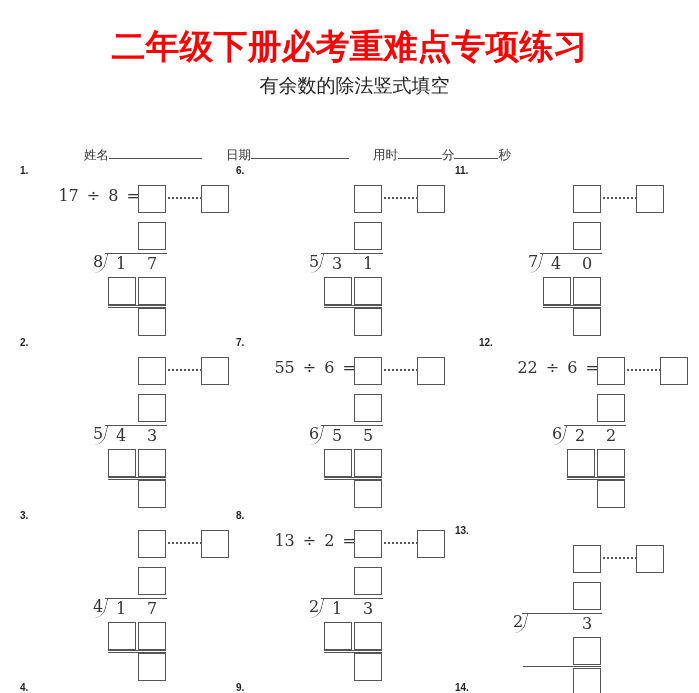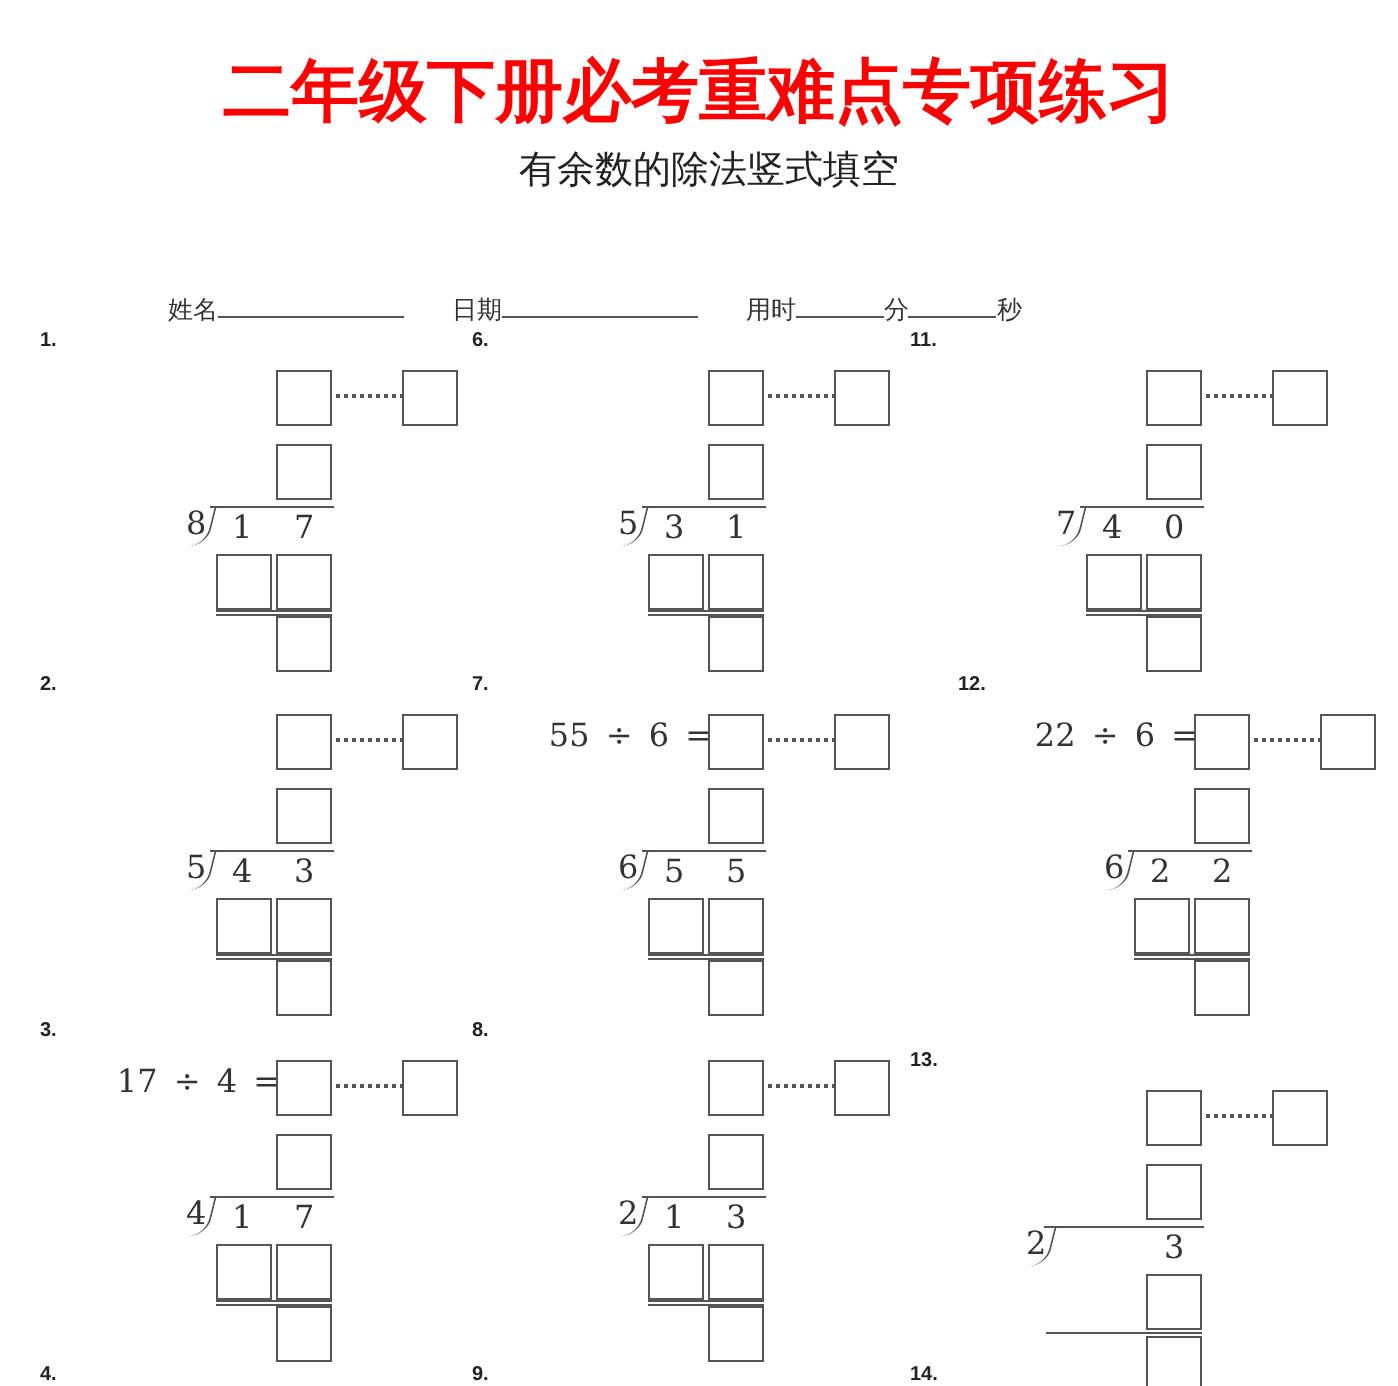--- a/index.html
+++ b/index.html
@@ -28,20 +28,21 @@
   <span>姓名</span><span class="blank" style="width:93px"></span>
   <span style="width:16px"></span>
   <span>日期</span><span class="blank" style="width:98px"></span>
   <span style="width:16px"></span>
   <span>用时</span><span class="blank" style="width:44px"></span><span>分</span><span class="blank" style="width:44px"></span><span>秒</span>
 </div>
 
 <div id="problems">
     <div class="problem" style="left: 20px; top: 165px;">
       <div class="num">1.</div>
+      <div class="eq">17 ÷ 8 =</div>
       <div class="box" style="left:118px;top:20px"></div>
       <div class="dots" style="left:148px;top:32px"></div>
       <div class="box" style="left:181px;top:20px"></div>
       <div class="box" style="left:118px;top:57px"></div>
       <div class="hline" style="left:85px;top:88px;width:62px"></div>
       <div class="digit" style="left:73px;top:88px">8</div>
       <div class="bracket" style="left:77px;top:88px"></div>
       <div class="digit" style="left:96px;top:90px">1</div>
       <div class="digit" style="left:127px;top:90px">7</div>
       <div class="box" style="left:88px;top:112px"></div>
@@ -62,21 +63,20 @@
       <div class="digit" style="left:96px;top:90px">4</div>
       <div class="digit" style="left:127px;top:90px">3</div>
       <div class="box" style="left:88px;top:112px"></div>
       <div class="hline" style="left:88px;top:140px;width:58px"></div>
       <div class="hline" style="left:88px;top:142px;width:58px"></div>
       <div class="box" style="left:118px;top:112px"></div>
       <div class="box" style="left:118px;top:143px"></div>
     </div>
     <div class="problem" style="left: 20px; top: 510px;">
       <div class="num">3.</div>
-      <div class="eq">17 ÷ 4 =</div>
       <div class="box" style="left:118px;top:20px"></div>
       <div class="dots" style="left:148px;top:32px"></div>
       <div class="box" style="left:181px;top:20px"></div>
       <div class="box" style="left:118px;top:57px"></div>
       <div class="hline" style="left:85px;top:88px;width:62px"></div>
       <div class="digit" style="left:73px;top:88px">4</div>
       <div class="bracket" style="left:77px;top:88px"></div>
       <div class="digit" style="left:96px;top:90px">1</div>
       <div class="digit" style="left:127px;top:90px">7</div>
       <div class="box" style="left:88px;top:112px"></div>
@@ -118,20 +118,21 @@
       <div class="digit" style="left:96px;top:90px">5</div>
       <div class="digit" style="left:127px;top:90px">5</div>
       <div class="box" style="left:88px;top:112px"></div>
       <div class="hline" style="left:88px;top:140px;width:58px"></div>
       <div class="hline" style="left:88px;top:142px;width:58px"></div>
       <div class="box" style="left:118px;top:112px"></div>
       <div class="box" style="left:118px;top:143px"></div>
     </div>
     <div class="problem" style="left: 236px; top: 510px;">
       <div class="num">8.</div>
+      <div class="eq">13 ÷ 2 =</div>
       <div class="box" style="left:118px;top:20px"></div>
       <div class="dots" style="left:148px;top:32px"></div>
       <div class="box" style="left:181px;top:20px"></div>
       <div class="box" style="left:118px;top:57px"></div>
       <div class="hline" style="left:85px;top:88px;width:62px"></div>
       <div class="digit" style="left:73px;top:88px">2</div>
       <div class="bracket" style="left:77px;top:88px"></div>
       <div class="digit" style="left:96px;top:90px">1</div>
       <div class="digit" style="left:127px;top:90px">3</div>
       <div class="box" style="left:88px;top:112px"></div>

